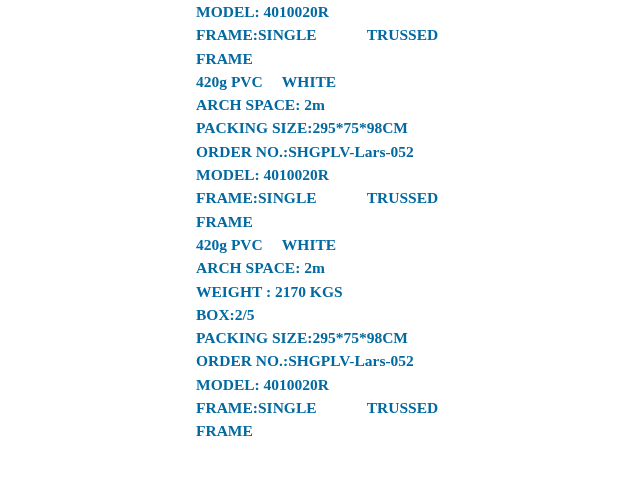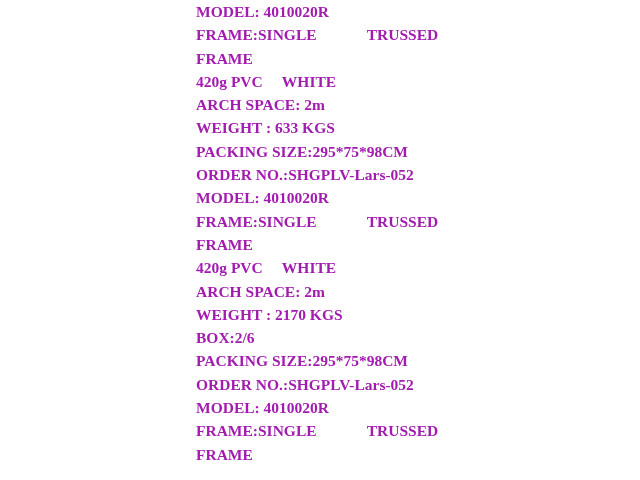--- a/index.html
+++ b/index.html
@@ -16,44 +16,43 @@
   #doc {
     position: absolute;
     left: 196px;
     top: 0px;
     width: 430px;
   }
   .line {
     font-family: "Liberation Serif", "DejaVu Serif", serif;
     font-size: 15.5px;
     font-weight: bold;
-    color: #a21caf;
+    color: #0369a1;
     line-height: 23.3px;
     white-space: pre;
     letter-spacing: 0px;
   }
 </style>
 </head>
 <body>
 
 <div id="doc">
   <div class="line">MODEL: 4010020R</div>
   <div class="line">FRAME:SINGLE             TRUSSED</div>
   <div class="line">FRAME</div>
   <div class="line">420g PVC     WHITE</div>
   <div class="line">ARCH SPACE: 2m</div>
-  <div class="line">WEIGHT : 633 KGS</div>
   <div class="line">PACKING SIZE:295*75*98CM</div>
   <div class="line">ORDER NO.:SHGPLV-Lars-052</div>
   <div class="line">MODEL: 4010020R</div>
   <div class="line">FRAME:SINGLE             TRUSSED</div>
   <div class="line">FRAME</div>
   <div class="line">420g PVC     WHITE</div>
   <div class="line">ARCH SPACE: 2m</div>
   <div class="line">WEIGHT : 2170 KGS</div>
-  <div class="line">BOX:2/6</div>
+  <div class="line">BOX:2/5</div>
   <div class="line">PACKING SIZE:295*75*98CM</div>
   <div class="line">ORDER NO.:SHGPLV-Lars-052</div>
   <div class="line">MODEL: 4010020R</div>
   <div class="line">FRAME:SINGLE             TRUSSED</div>
   <div class="line">FRAME</div>
 
 </div>
 
 </body></html>

